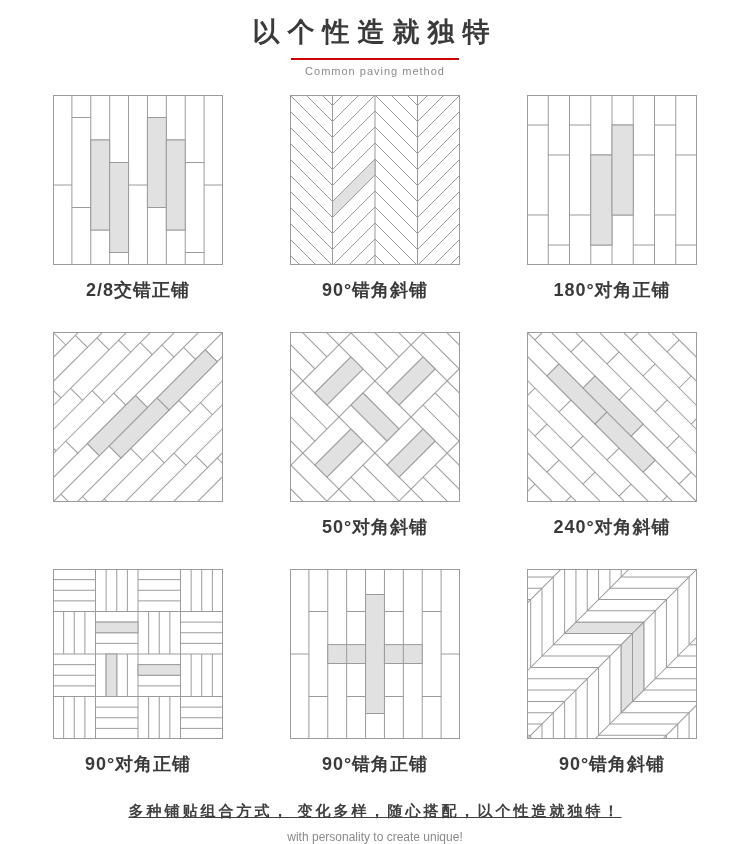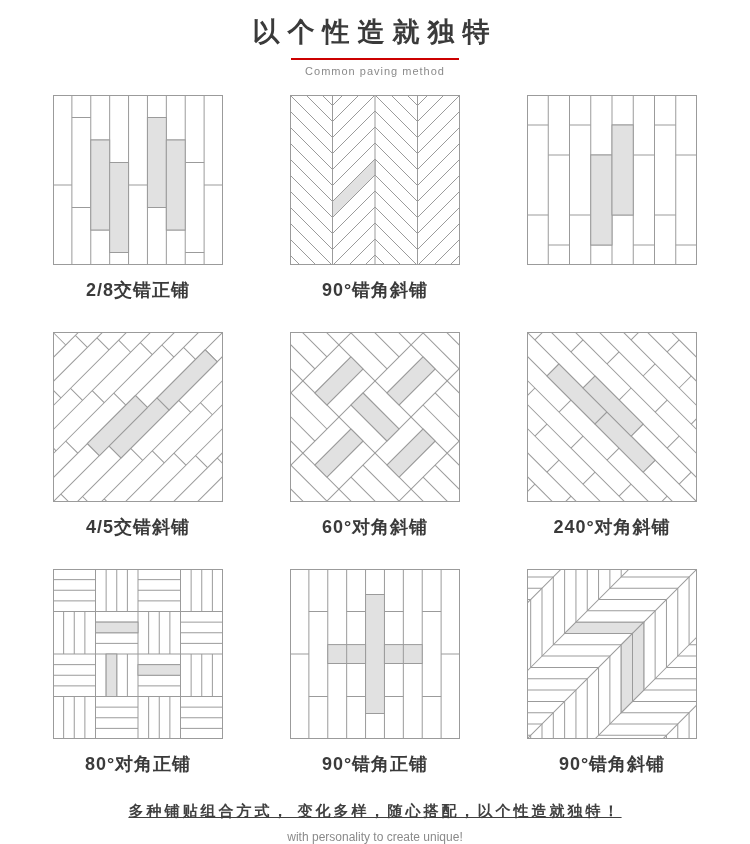--- a/index.html
+++ b/index.html
@@ -178,20 +178,21 @@
               <line x1="127.5" y1="30" x2="148.75" y2="30"></line>
               <line x1="127.5" y1="120" x2="148.75" y2="120"></line>
               <line x1="148.75" y1="60" x2="170" y2="60"></line>
               <line x1="148.75" y1="150" x2="170" y2="150"></line>
               <rect x="63.75" y="60" width="21.25" height="90" fill="#e1e1e1"></rect>
               <rect x="85" y="30" width="21.25" height="90" fill="#e1e1e1"></rect>
             </g>
             <rect x="0.5" y="0.5" width="169" height="169" stroke="#9b9b9b" fill="none"></rect>
           </svg>
         </div>
+        <div class="tile-label">180°对角正铺</div>
       </div>
       <div class="cell">
         <div class="tile">
           <svg viewBox="0 0 170 170" class="tile-svg">
             <defs>
               <clipPath id="clip-p4">
                 <rect x="0" y="0" width="170" height="170"></rect>
               </clipPath>
             </defs>
             <g clip-path="url(#clip-p4)" stroke="#9b9b9b" stroke-width="1" fill="none">
@@ -404,21 +405,20 @@
                 <line x1="248" y1="255" x2="248" y2="272"></line>
                 <line x1="316" y1="255" x2="316" y2="272"></line>
                 <rect x="44" y="85" width="68" height="17" fill="#e1e1e1"></rect>
                 <rect x="112" y="85" width="68" height="17" fill="#e1e1e1"></rect>
                 <rect x="30.4" y="68" width="68" height="17" fill="#e1e1e1"></rect>
               </g>
             </g>
             <rect x="0.5" y="0.5" width="169" height="169" stroke="#9b9b9b" fill="none"></rect>
           </svg>
         </div>
-        <div class="tile-label">4/5交错斜铺</div>
       </div>
       <div class="cell">
         <div class="tile">
           <svg viewBox="0 0 170 170" class="tile-svg">
             <defs>
               <clipPath id="clip-p5">
                 <rect x="0" y="0" width="170" height="170"></rect>
               </clipPath>
             </defs>
             <g clip-path="url(#clip-p5)" stroke="#9b9b9b" stroke-width="1" fill="none">
@@ -540,21 +540,21 @@
                 <rect x="59.5" y="76.5" width="51" height="17" fill="#e1e1e1"></rect>
                 <rect x="25.5" y="59.5" width="17" height="51" fill="#e1e1e1"></rect>
                 <rect x="127.5" y="59.5" width="17" height="51" fill="#e1e1e1"></rect>
                 <rect x="76.5" y="8.5" width="17" height="51" fill="#e1e1e1"></rect>
                 <rect x="76.5" y="110.5" width="17" height="51" fill="#e1e1e1"></rect>
               </g>
             </g>
             <rect x="0.5" y="0.5" width="169" height="169" stroke="#9b9b9b" fill="none"></rect>
           </svg>
         </div>
-        <div class="tile-label">60°对角斜铺</div>
+        <div class="tile-label">50°对角斜铺</div>
       </div>
       <div class="cell">
         <div class="tile">
           <svg viewBox="0 0 170 170" class="tile-svg">
             <defs>
               <clipPath id="clip-p6">
                 <rect x="0" y="0" width="170" height="170"></rect>
               </clipPath>
             </defs>
             <g clip-path="url(#clip-p6)" stroke="#9b9b9b" stroke-width="1" fill="none">
@@ -819,21 +819,21 @@
               <line x1="127.5" y1="138.125" x2="170" y2="138.125"></line>
               <line x1="127.5" y1="148.75" x2="170" y2="148.75"></line>
               <line x1="127.5" y1="159.375" x2="170" y2="159.375"></line>
               <rect x="42.5" y="53.125" width="42.5" height="10.625" fill="#e1e1e1"></rect>
               <rect x="53.125" y="85" width="10.625" height="42.5" fill="#e1e1e1"></rect>
               <rect x="85" y="95.625" width="42.5" height="10.625" fill="#e1e1e1"></rect>
             </g>
             <rect x="0.5" y="0.5" width="169" height="169" stroke="#9b9b9b" fill="none"></rect>
           </svg>
         </div>
-        <div class="tile-label">80°对角正铺</div>
+        <div class="tile-label">90°对角正铺</div>
       </div>
       <div class="cell">
         <div class="tile">
           <svg viewBox="0 0 170 170" class="tile-svg">
             <defs>
               <clipPath id="clip-p8">
                 <rect x="0" y="0" width="170" height="170"></rect>
               </clipPath>
             </defs>
             <g clip-path="url(#clip-p8)" stroke="#9b9b9b" stroke-width="1" fill="none">

